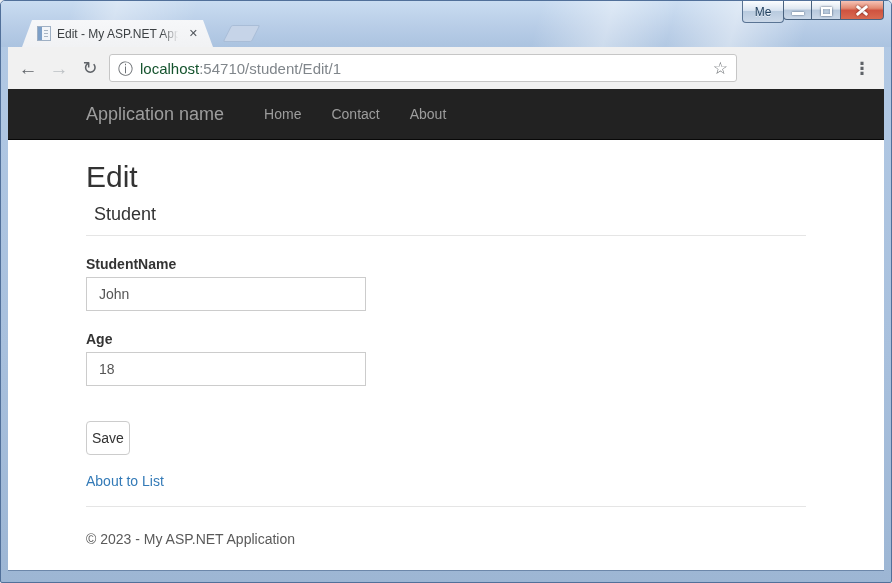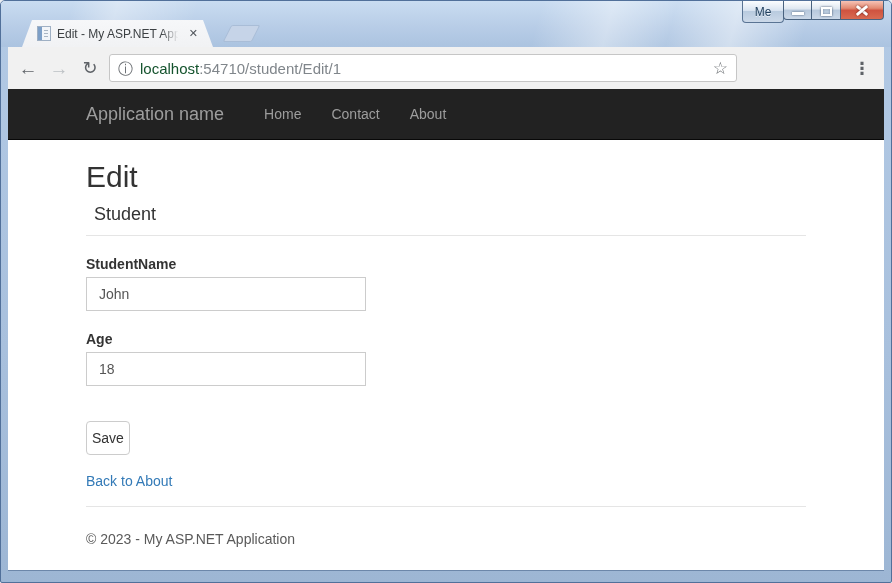--- a/index.html
+++ b/index.html
@@ -208,21 +208,21 @@
             <input class="form-control" type="text" value="John" style="">
           </div>
           <div class="form-group">
             <label class="control-label">Age</label>
             <input class="form-control" type="text" value="18" style="">
           </div>
           <button class="btn-default">Save</button>
         </div>
 
         <div>
-          <a class="back-link">Back to About</a>
+          <a class="back-link">About to List</a>
         </div>
 
         <hr class="bottom-rule">
         <footer>
           <p>© 2023 - My ASP.NET Application</p>
         </footer>
       </div>
 
     </div>
   </div>

